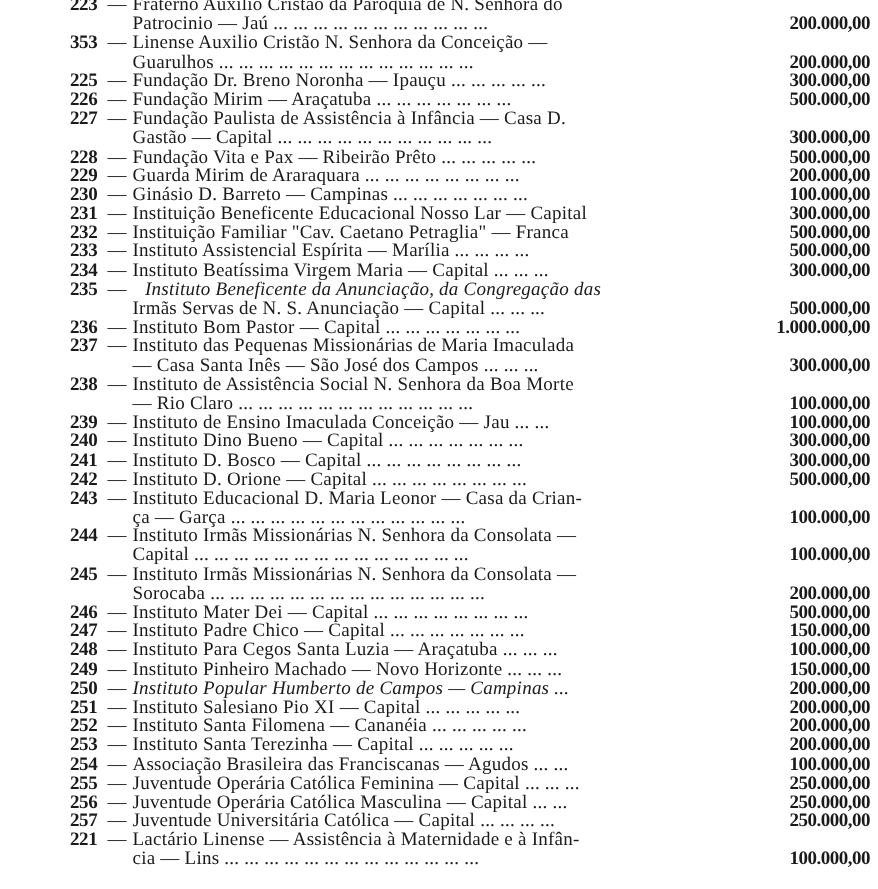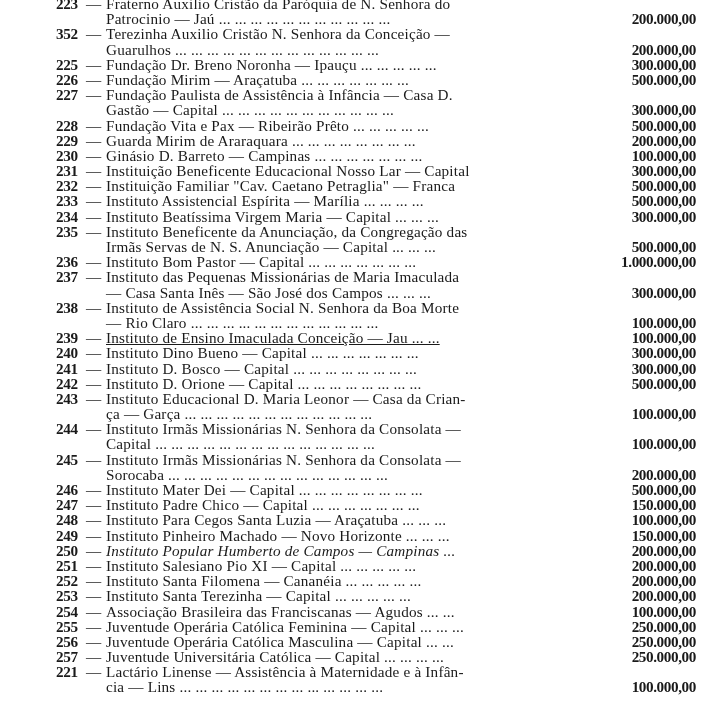--- a/index.html
+++ b/index.html
@@ -26,23 +26,23 @@
         <span class="text" style="left: 86px; width: 20px; overflow: visible;">—</span>
         <span class="text" style="left: 106px; width: 470px; overflow: visible;">Fraterno Auxilio Cristão da Paróquia de N. Senhora do</span>
       </div>
       <div class="line">
         <span class="text" style="left: 106px; width: 470px; overflow: visible;">Patrocinio — Jaú ... ... ... ... ... ... ... ... ... ... ...</span>
         <span class="val">200.000,00</span>
       </div>
     </div>
     <div class="entry">
       <div class="line">
-        <span class="num">352</span>
-        <span class="text" style="left: 86px; width: 20px; overflow: visible;">—</span>
-        <span class="text" style="left: 106px; width: 470px; overflow: visible;">Terezinha Auxilio Cristão N. Senhora da Conceição —</span>
+        <span class="num">353</span>
+        <span class="text" style="left: 86px; width: 20px; overflow: visible;">—</span>
+        <span class="text" style="left: 106px; width: 470px; overflow: visible;">Linense Auxilio Cristão N. Senhora da Conceição —</span>
       </div>
       <div class="line">
         <span class="text" style="left: 106px; width: 470px; overflow: visible;">Guarulhos ... ... ... ... ... ... ... ... ... ... ... ... ...</span>
         <span class="val">200.000,00</span>
       </div>
     </div>
     <div class="entry">
       <div class="line">
         <span class="num">225</span>
         <span class="text" style="left: 86px; width: 20px; overflow: visible;">—</span>
@@ -122,21 +122,21 @@
         <span class="num">234</span>
         <span class="text" style="left: 86px; width: 20px; overflow: visible;">—</span>
         <span class="text" style="left: 106px; width: 470px; overflow: visible;">Instituto Beatíssima Virgem Maria — Capital ... ... ...</span>
         <span class="val">300.000,00</span>
       </div>
     </div>
     <div class="entry">
       <div class="line">
         <span class="num">235</span>
         <span class="text" style="left: 86px; width: 20px; overflow: visible;">—</span>
-        <span class="text" style="left: 106px; width: 470px; overflow: visible;">Instituto Beneficente da Anunciação, da Congregação das</span>
+        <span class="text" style="left: 116px; width: 470px; overflow: visible; font-style: italic;">Instituto Beneficente da Anunciação, da Congregação das</span>
       </div>
       <div class="line">
         <span class="text" style="left: 106px; width: 470px; overflow: visible;">Irmãs Servas de N. S. Anunciação — Capital ... ... ...</span>
         <span class="val">500.000,00</span>
       </div>
     </div>
     <div class="entry">
       <div class="line">
         <span class="num">236</span>
         <span class="text" style="left: 86px; width: 20px; overflow: visible;">—</span>
@@ -163,21 +163,21 @@
       </div>
       <div class="line">
         <span class="text" style="left: 106px; width: 470px; overflow: visible;">— Rio Claro ... ... ... ... ... ... ... ... ... ... ... ...</span>
         <span class="val">100.000,00</span>
       </div>
     </div>
     <div class="entry">
       <div class="line">
         <span class="num">239</span>
         <span class="text" style="left: 86px; width: 20px; overflow: visible;">—</span>
-        <span class="text" style="left: 106px; width: 470px; overflow: visible; text-decoration: underline;">Instituto de Ensino Imaculada Conceição — Jau ... ...</span>
+        <span class="text" style="left: 106px; width: 470px; overflow: visible;">Instituto de Ensino Imaculada Conceição — Jau ... ...</span>
         <span class="val">100.000,00</span>
       </div>
     </div>
     <div class="entry">
       <div class="line">
         <span class="num">240</span>
         <span class="text" style="left: 86px; width: 20px; overflow: visible;">—</span>
         <span class="text" style="left: 106px; width: 470px; overflow: visible;">Instituto Dino Bueno — Capital ... ... ... ... ... ... ...</span>
         <span class="val">300.000,00</span>
       </div>

